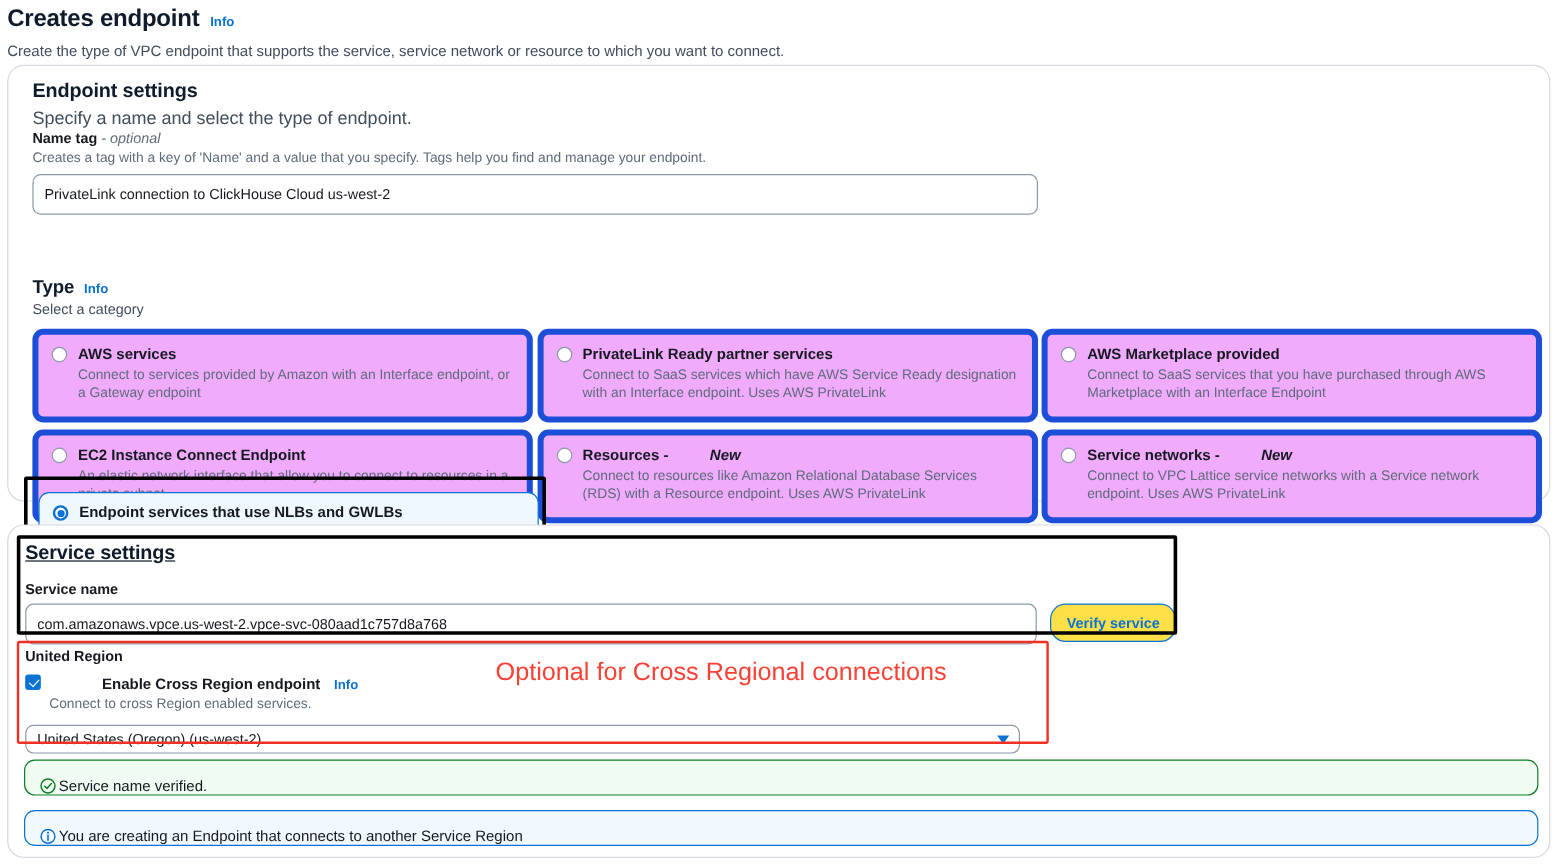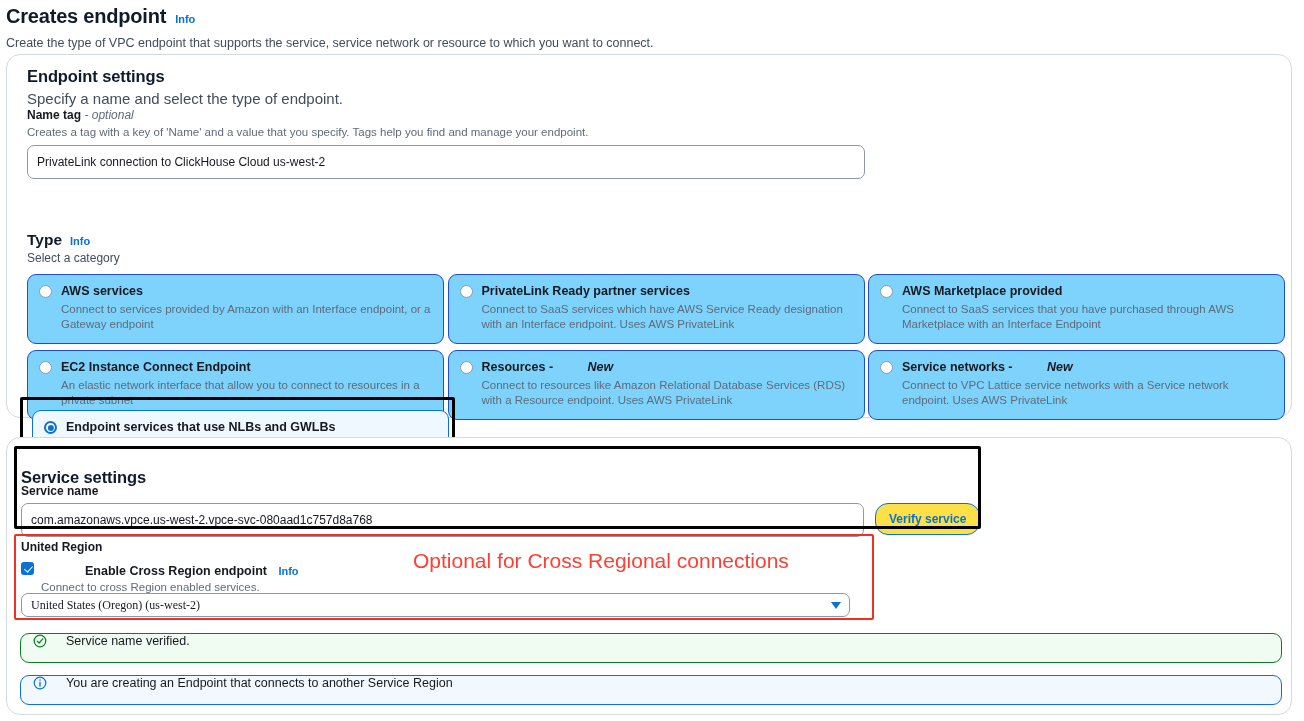--- a/index.html
+++ b/index.html
@@ -63,22 +63,22 @@
 
   .radio-grid {
     position: absolute; left: 20px; top: 219px;
     width: 1258px;
     display: grid;
     grid-template-columns: 417px 417px 417px;
     column-gap: 3.5px;
     row-gap: 6px;
   }
   .radio-card {
-    border: 1px solid #1d4ed8; border-radius: 9px;
-    background: #7dd3fc;
+    border: 5px solid #1d4ed8; border-radius: 9px;
+    background: #f0abfc;
     padding: 9px 11px 10px 11px;
     display: flex; gap: 9px; align-items: flex-start;
     min-height: 56px;
     cursor: pointer;
   }
   .radio-card.selected {
     border: 1px solid #0972d3;
     background: #f0f8ff;
   }
   .radio-mark {
@@ -156,21 +156,21 @@
     width: 0; height: 0;
     border-left: 5.5px solid transparent;
     border-right: 5.5px solid transparent;
     border-top: 7px solid #0972d3;
     margin-left: 8px;
   }
 
   
   .alert {
     position: absolute; left: 20px; width: 1262px;
-    display: flex; align-items: flex-start; gap: 19px;
+    display: flex; align-items: flex-end; gap: 2px;
     height: 30px; border-radius: 9px; padding: 0 12px;
     font-size: 12.5px;
   }
   .alert.success { border: 1.5px solid #0a7f23; background: #f0fbf2; color: #16191f; top: 633px; }
   .alert.info    { border: 1.5px solid #0972d3; background: #f1f9ff; color: #16191f; top: 675px; }
   .alert-ico { width: 14px; height: 14px; flex: 0 0 auto; }
 
   .txt { display: inline; }
 </style>
 </head>
@@ -275,21 +275,21 @@
         <div class="radio-title">Endpoint services that use NLBs and GWLBs</div>
         <div class="radio-desc">Find services shared with you by service name. Connect to a Network LoadBalancer (NLB) service with an Interface endpoint or to a Gateway LoadBalancer (GWLB) service with a Gateway Load Balancer endpoint</div>
       </div>
     </div>
 
     <div class="anno anno-black" style="left:13px; top:342px; width:435px; height:78px; border-radius:2px;"></div>
   </div>
 
   <div class="card" id="service-settings-card">
 
-    <div style="position:absolute; left:14px; top:30px;" class="section-title">Service settings</div>
+    <div style="position:absolute; left:14px; top:14px;text-decoration:underline;" class="section-title">Service settings</div>
 
     <div style="position:absolute; left:14px; top:46px;" class="field-label">Service name</div>
 
     <div class="text-input" style="position:absolute; left:14px; top:65px; width:843px;">
       <span>com.amazonaws.vpce.us-west-2.vpce-svc-080aad1c757d8a768</span>
     </div>
 
     <div class="btn-pill" style="position:absolute; left:868px; top:65px;">Verify service</div>
 
     <div class="anno anno-black" style="left:7px; top:8px; width:967px; height:83px; border-radius:2px;"></div>
@@ -301,21 +301,21 @@
         <span class="cb-box"></span>
         <div>
           <div>
             <span class="cb-label">Enable Cross Region endpoint</span>
             <span class="info-link" style="margin-left:7px;">Info</span>
           </div>
           <div class="cb-sub">Connect to cross Region enabled services.</div>
         </div>
       </div>
 
-      <div class="select-box" style="width:829px;font-family:Liberation Serif, serif;">
+      <div class="select-box" style="margin-top:11px; width:829px;">
         <span>United States (Oregon) (us-west-2)</span>
         <span class="caret"></span>
       </div>
     </div>
 
     <div class="anno anno-red" style="left:7px; top:96px; width:860px; height:86px; border-radius:2px;"></div>
 
     <div class="anno-text" style="left:406px; top:111px;">Optional for Cross Regional connections</div>
 
   </div>

